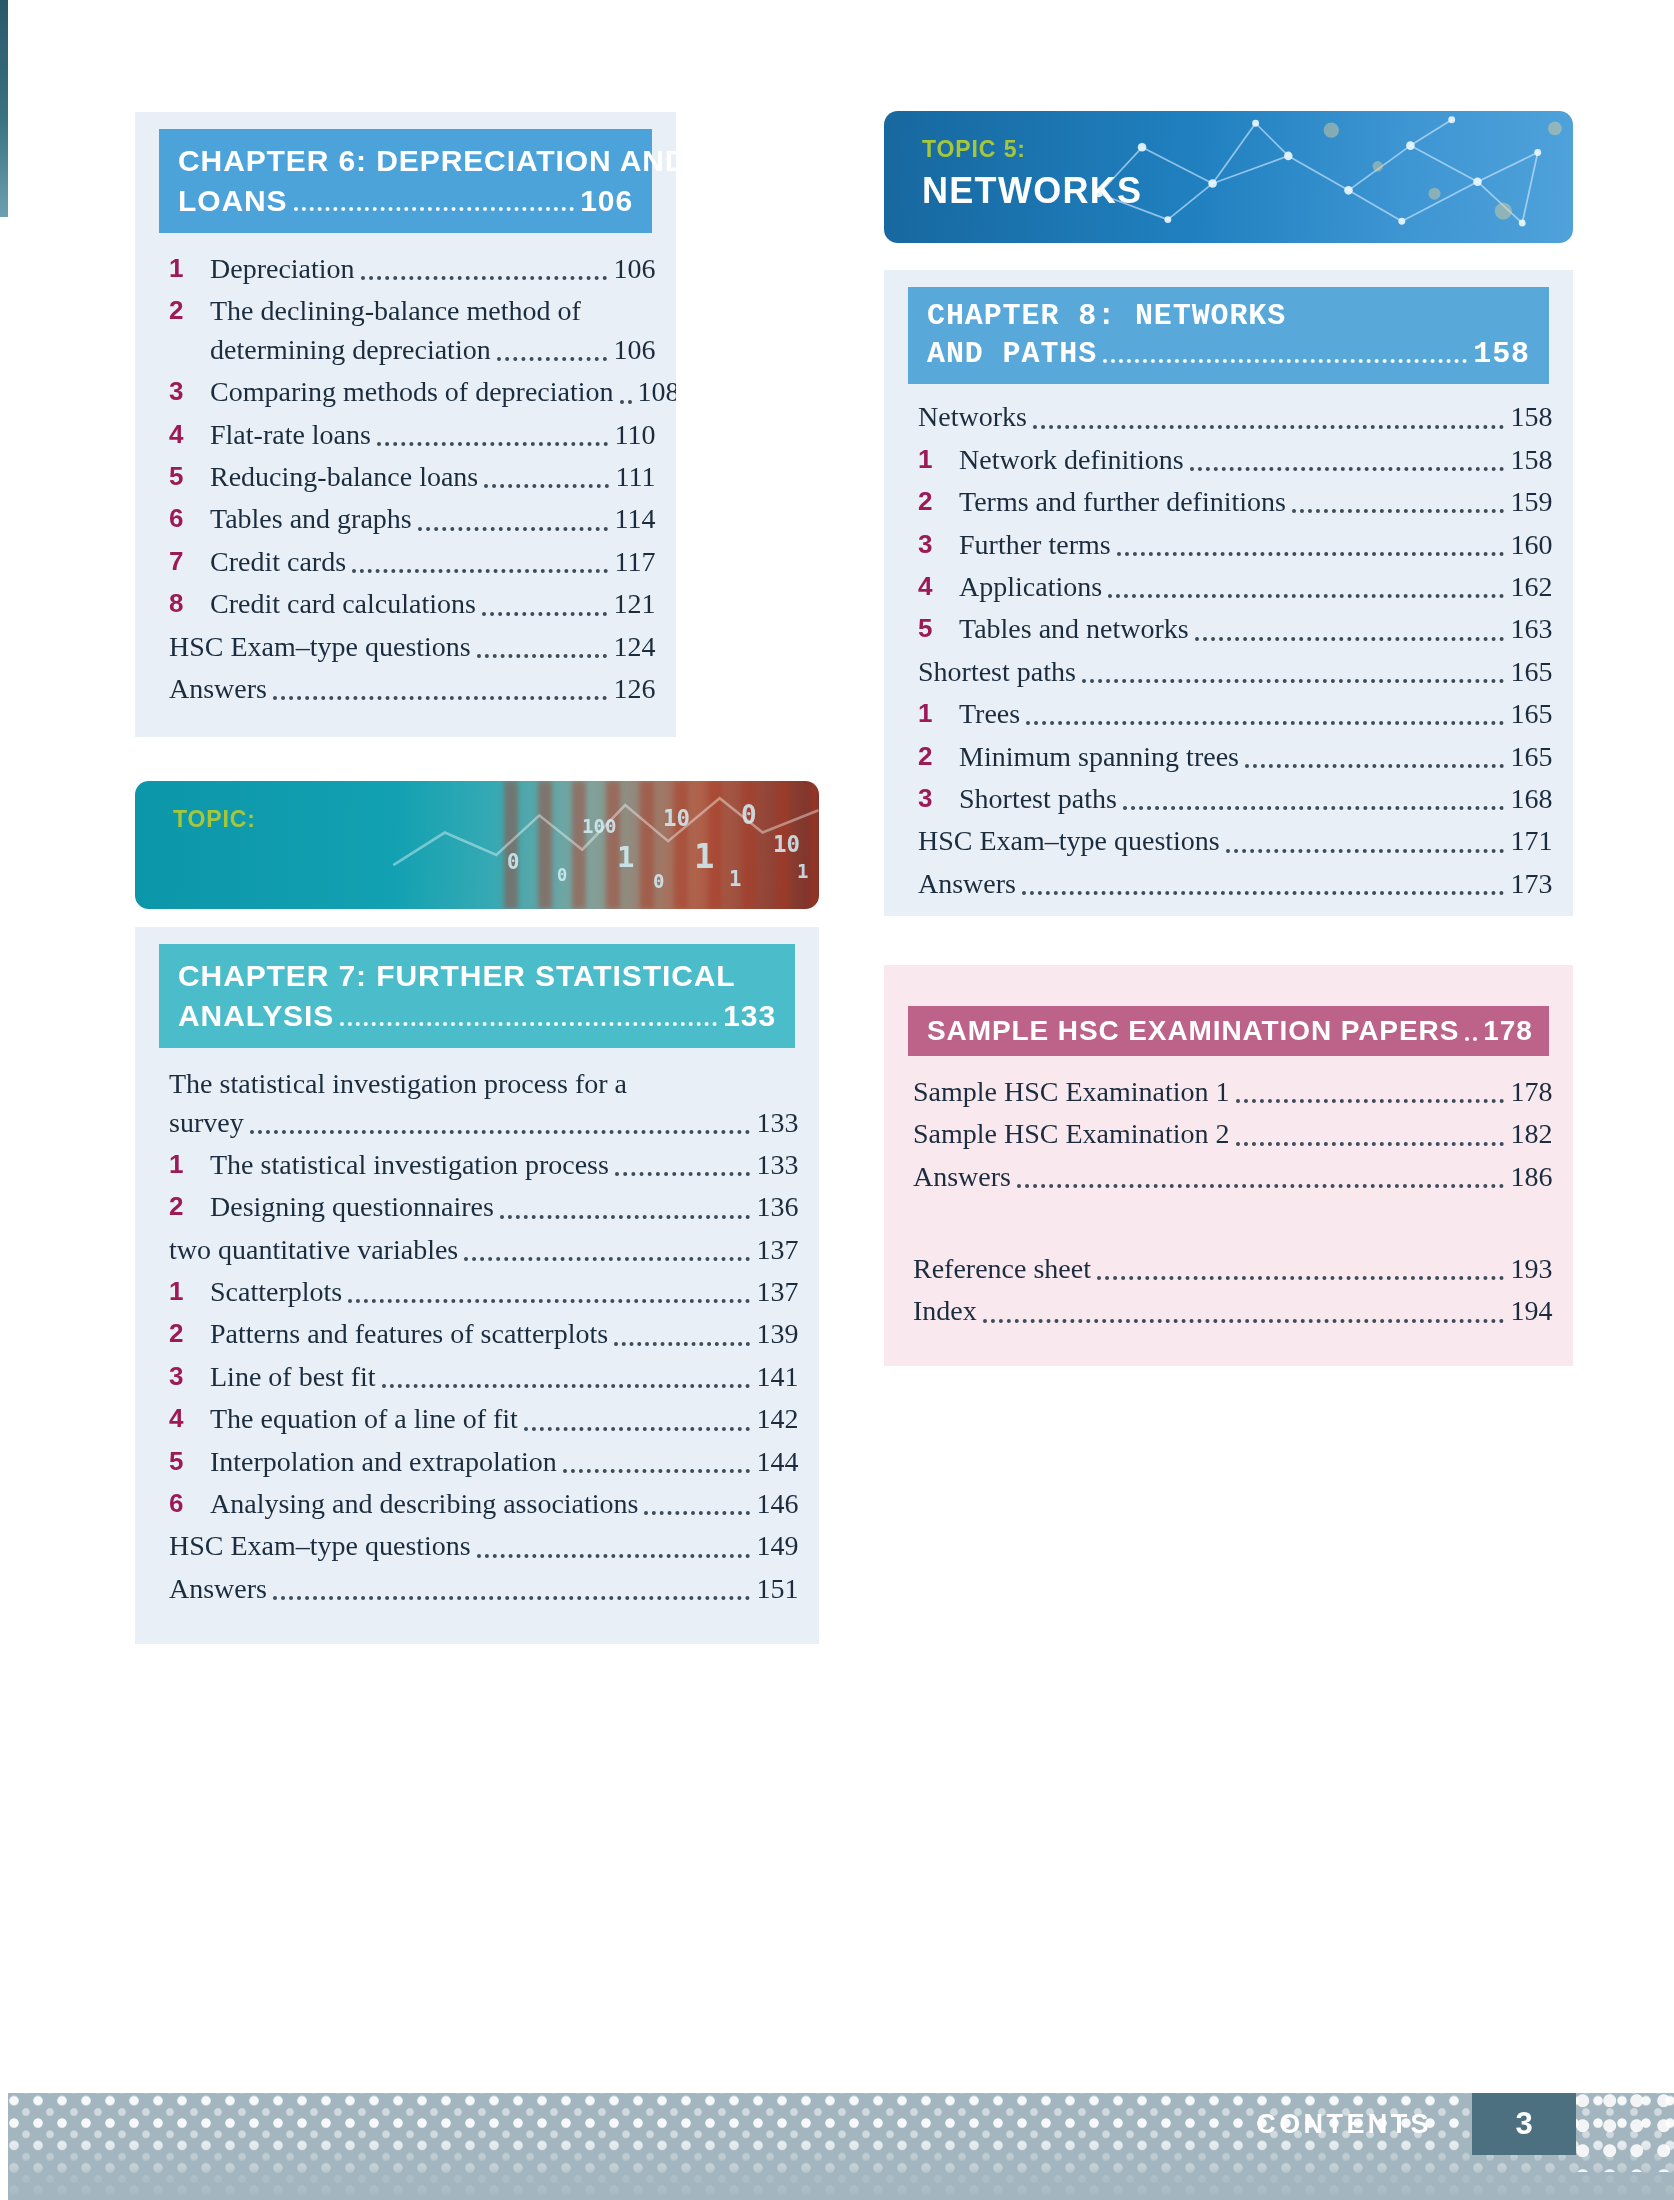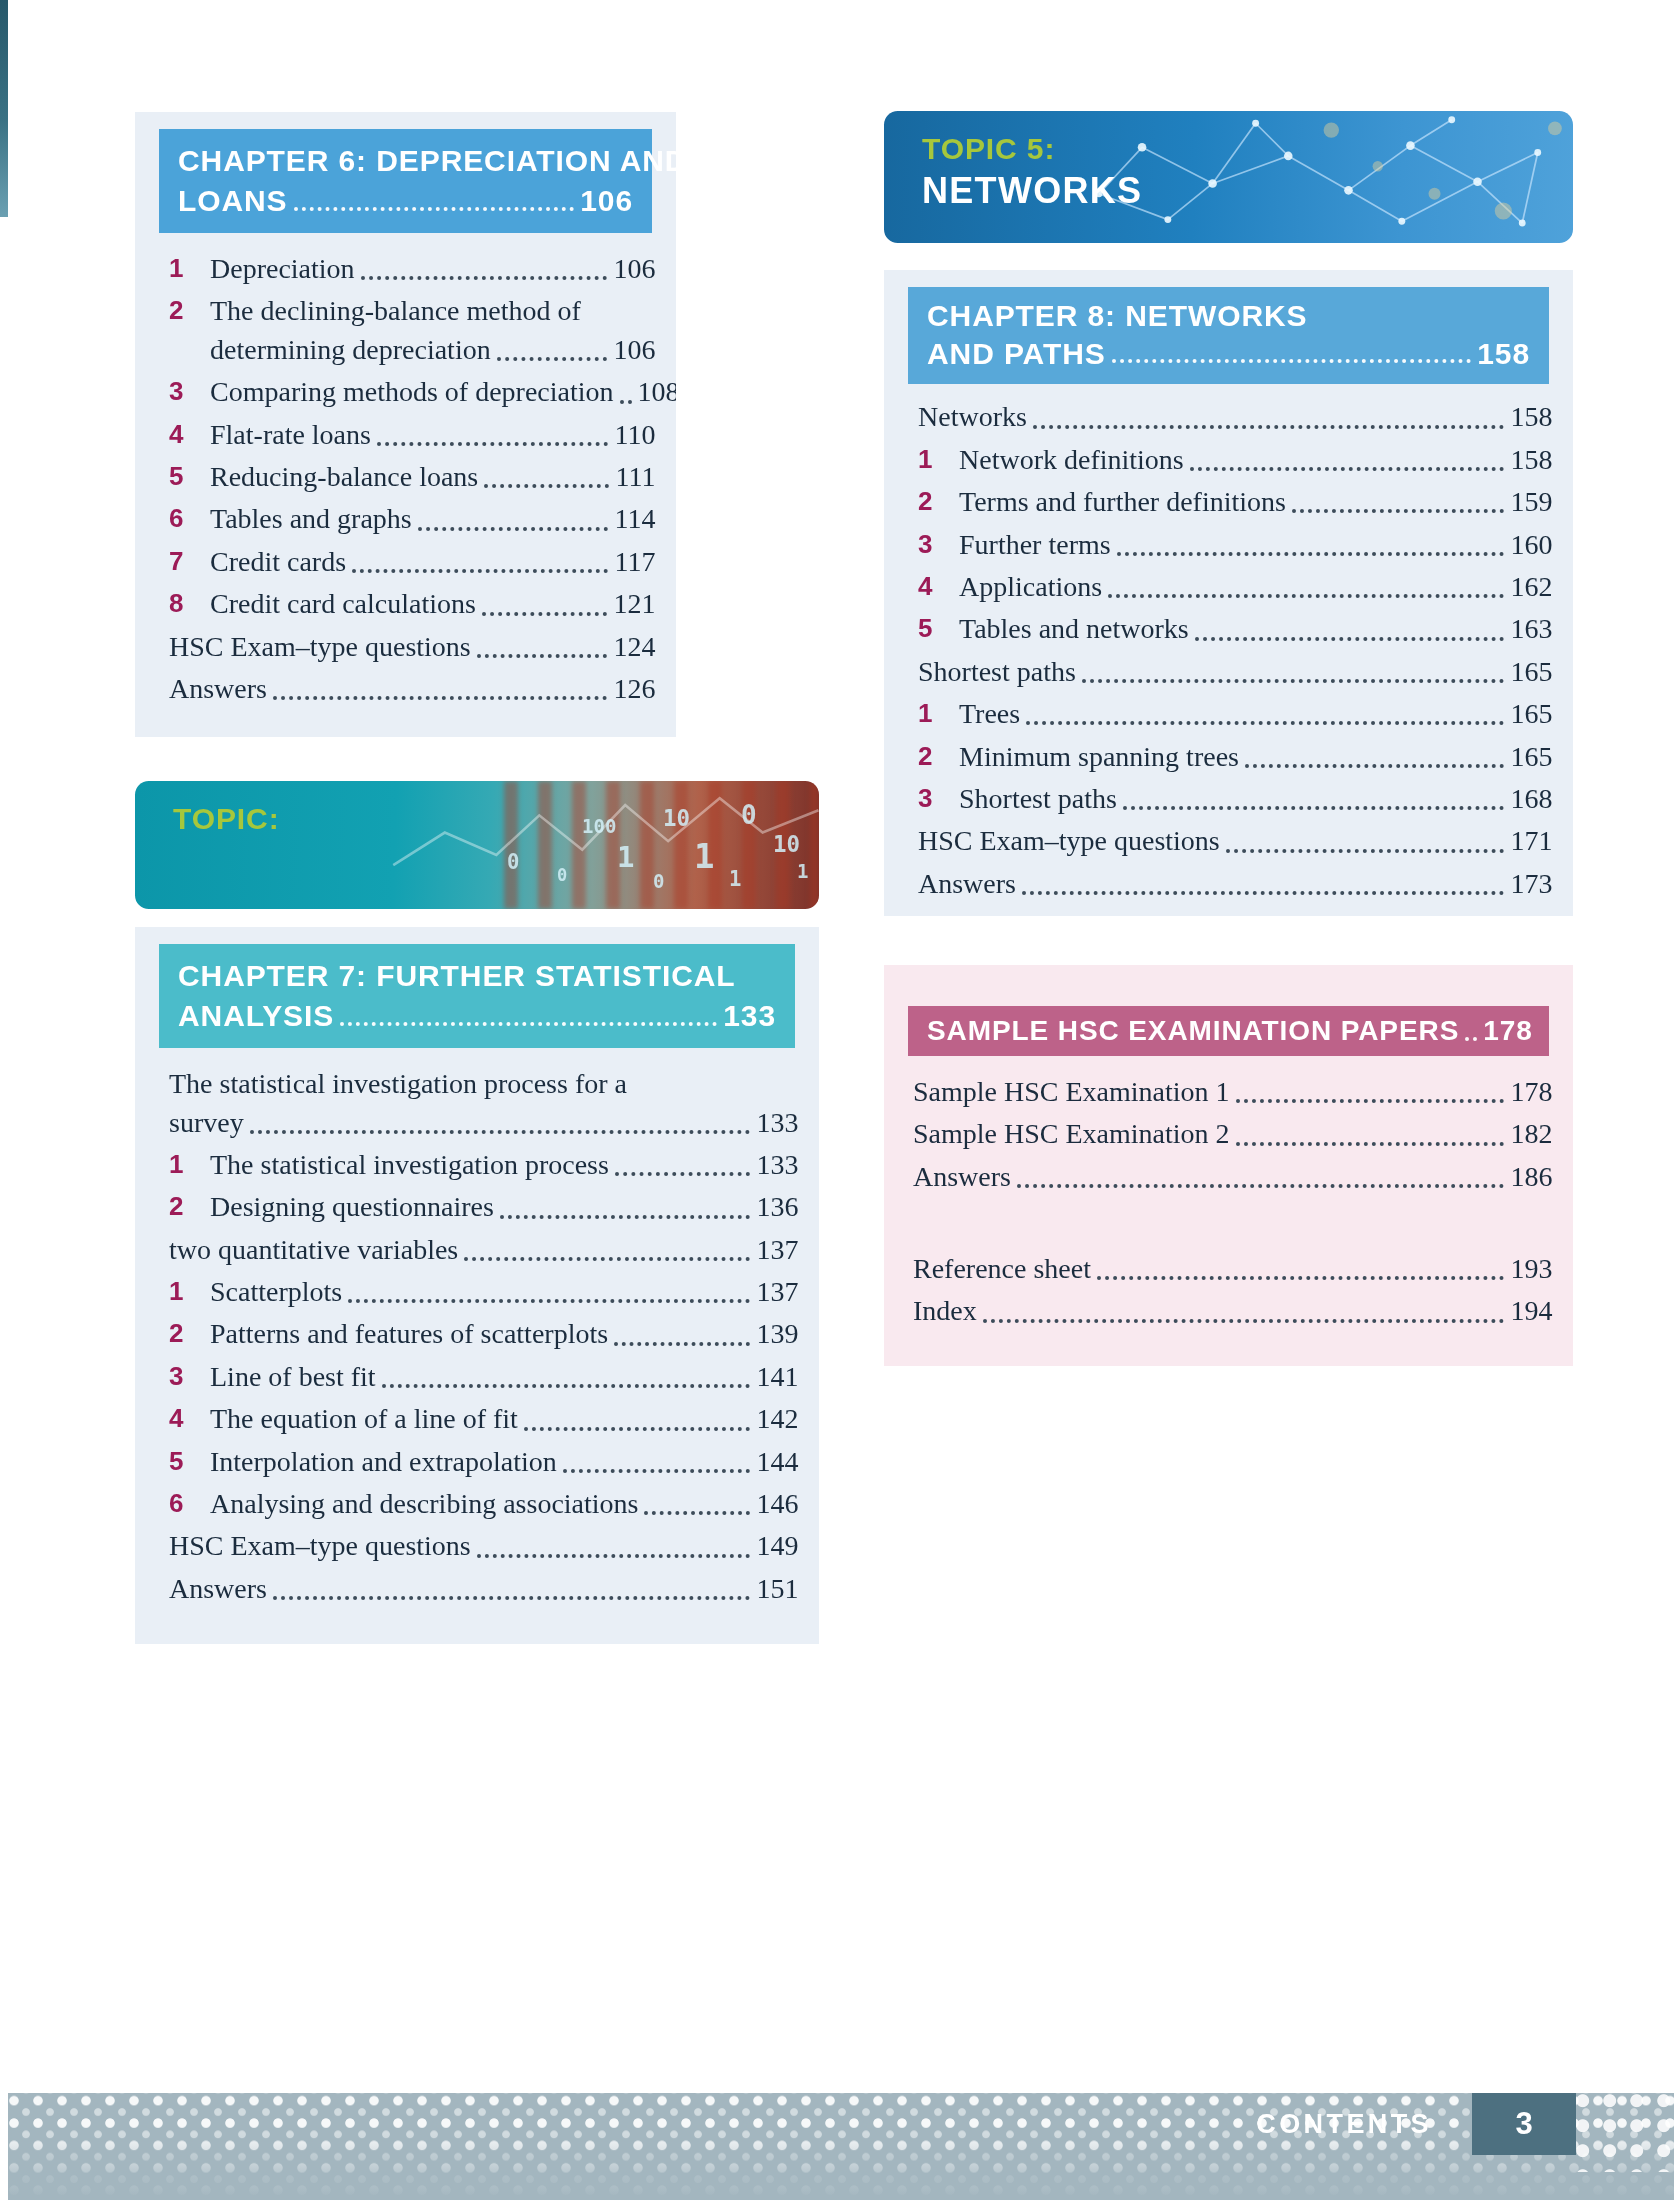--- a/index.html
+++ b/index.html
@@ -22,21 +22,21 @@
   #panel-ch6{left:135px;top:112px;width:541px;height:625px;}
   #panel-ch7{left:135px;top:927px;width:684px;height:717px;}
   #panel-ch8{left:884px;top:270px;width:689px;height:646px;}
   #panel-sample{left:884px;top:965px;width:689px;height:401px;background:var(--sample-panel-bg);}
 
   .chap-head{margin:17px 24px 15.5px;padding:12px 19px;color:#ffffff;
     font-family:"Liberation Sans","DejaVu Sans",sans-serif;font-weight:700;
     font-size:30px;line-height:40px;letter-spacing:0.9px;}
   #panel-ch6 .chap-head{background:var(--chapter6-header-bg);}
   #panel-ch7 .chap-head{background:var(--chapter7-header-bg);}
-  #panel-ch8 .chap-head{background:var(--chapter8-header-bg);padding:10.3px 19px;line-height:38px;margin-bottom:13.8px;}
+  #panel-ch8 .chap-head{background:var(--chapter8-header-bg);padding:10.3px 19px;line-height:38px;margin-bottom:13.8px;font-family:Liberation Mono, monospace;}
   #panel-sample .chap-head{background:var(--sample-header-bg);font-size:28px;padding:5.2px 19px;margin-top:41px;text-align:right;}
 
   .h-line{white-space:nowrap;}
   .h-last{display:flex;align-items:baseline;}
   .h-title{flex:0 0 auto;white-space:nowrap;}
   .h-page{flex:0 0 auto;}
 
   .leader{flex:1 1 12px;min-width:12px;border-bottom:4.3px dotted var(--leader-color);
     margin:0 6px 7.7px 6px;align-self:flex-end;}
   .leader.white{border-bottom-color:rgba(255,255,255,.95);margin-bottom:10.3px;}
@@ -52,21 +52,21 @@
   .entry-page{flex:0 0 auto;}
   .gap{height:50px;}
 
   .banner{position:absolute;border-radius:13.8px;overflow:hidden;}
   #banner-stat{left:135px;top:781px;width:684px;height:128px;
     background:linear-gradient(92deg,#0c96a9 0%,#12a1b2 38%,#35a9b4 52%,#7fa49e 66%,#b0614a 82%,#7c3129 100%);}
   #banner-net{left:884px;top:111px;width:689px;height:132px;
     background:linear-gradient(92deg,#17689f 0%,#2080bf 45%,#3d95d2 75%,#4fa2da 100%);}
   .banner-text{position:absolute;left:38px;top:19px;z-index:3;
     font-family:"Liberation Sans","DejaVu Sans",sans-serif;}
-  .kicker{font-weight:700;font-size:30px;line-height:38px;color:var(--kicker-color);letter-spacing:0.9px;}
+  .kicker{font-weight:700;font-size:23px;line-height:38px;color:var(--kicker-color);letter-spacing:0.9px;}
   .btitle{font-weight:700;font-size:36px;line-height:46px;color:#ffffff;letter-spacing:1.3px;}
   .bars{position:absolute;right:0;top:0;width:46%;height:100%;z-index:1;
     background:repeating-linear-gradient(90deg,rgba(170,55,35,.45) 0 13.8px,rgba(170,55,35,0) 13.8px 34px);
     filter:blur(2.6px);}
   .trend{position:absolute;left:0;top:0;z-index:2;}
   .netart{position:absolute;left:0;top:0;z-index:1;}
   .digit{position:absolute;z-index:2;font-family:"DejaVu Sans Mono",monospace;font-weight:700;
     color:rgba(210,240,248,.85);}
   .dg0{left:372px;top:69px;font-size:20.6px}  .dg1{left:447px;top:34px;font-size:19px}
   .dg2{left:482px;top:59px;font-size:29px}  .dg3{left:528px;top:24px;font-size:22.4px}

